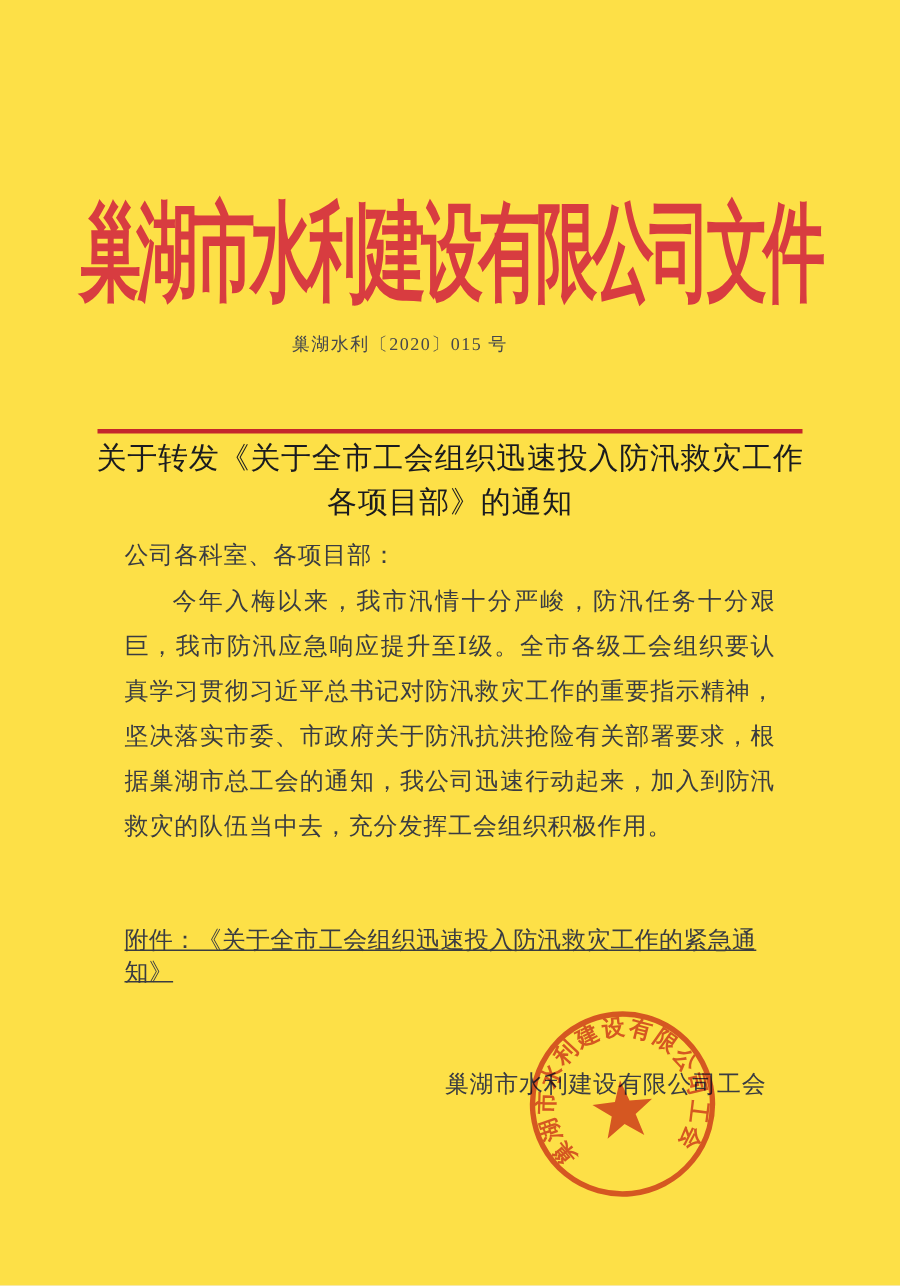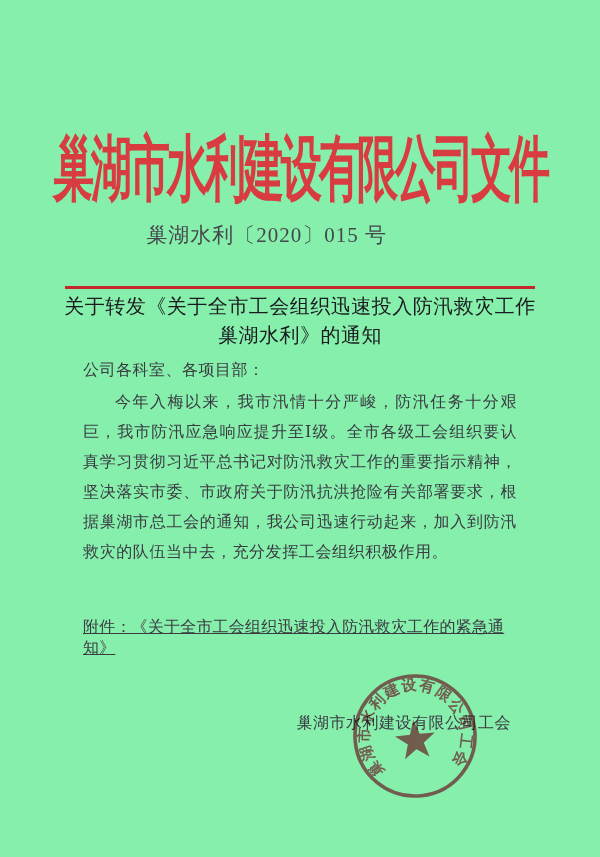--- a/index.html
+++ b/index.html
@@ -11,32 +11,32 @@
     --ref-ink:#45474c;
   }
   html,body{margin:0;padding:0;}
   body{
     width:600px;height:857px;
     font-family:"Liberation Serif","DejaVu Serif",serif;
     background:#e9e9e7;
   }
   .page{
     position:relative;width:600px;height:857px;overflow:hidden;
-    background:#86efac;
+    background:#fde047;
   }
   .letterhead{
     position:absolute;top:121px;left:0;width:600px;
     text-align:center;white-space:nowrap;
     font-size:41px;font-weight:700;letter-spacing:-3px;
     color:var(--letterhead-red);
     transform:scaleY(1.75);transform-origin:center top;
   }
   .ref-number{
     position:absolute;top:221px;left:0;width:533px;
-    text-align:center;font-size:21px;letter-spacing:1px;
+    text-align:center;font-size:12px;letter-spacing:1px;
     color:var(--ref-ink);
   }
   .red-rule{
     position:absolute;top:286px;left:65px;width:470px;height:3px;
     background:var(--rule-red);
   }
   .doc-title{
     position:absolute;top:292px;left:40px;width:520px;
     text-align:center;font-size:20px;font-weight:400;
     line-height:29px;letter-spacing:0.5px;color:var(--title-ink);
@@ -78,21 +78,21 @@
 <div class="page">
 
   <div class="letterhead">巢湖市水利建设有限公司文件</div>
 
   <div class="ref-number">巢湖水利〔2020〕015 号</div>
 
   <div class="red-rule"></div>
 
   <div class="doc-title">
     <div>关于转发《关于全市工会组织迅速投入防汛救灾工作</div>
-    <div>巢湖水利》的通知</div>
+    <div>各项目部》的通知</div>
   </div>
 
   <div class="salutation">公司各科室、各项目部：</div>
 
   <div class="body-par">今年入梅以来，我市汛情十分严峻，防汛任务十分艰巨，我市防汛应急响应提升至Ⅰ级。全市各级工会组织要认真学习贯彻习近平总书记对防汛救灾工作的重要指示精神，坚决落实市委、市政府关于防汛抗洪抢险有关部署要求，根据巢湖市总工会的通知，我公司迅速行动起来，加入到防汛救灾的队伍当中去，充分发挥工会组织积极作用。</div>
 
   <div class="attachment">附件：《关于全市工会组织迅速投入防汛救灾工作的紧急通知》</div>
 
   <div class="sign-block">
     <div class="sign-org">巢湖市水利建设有限公司工会</div>

